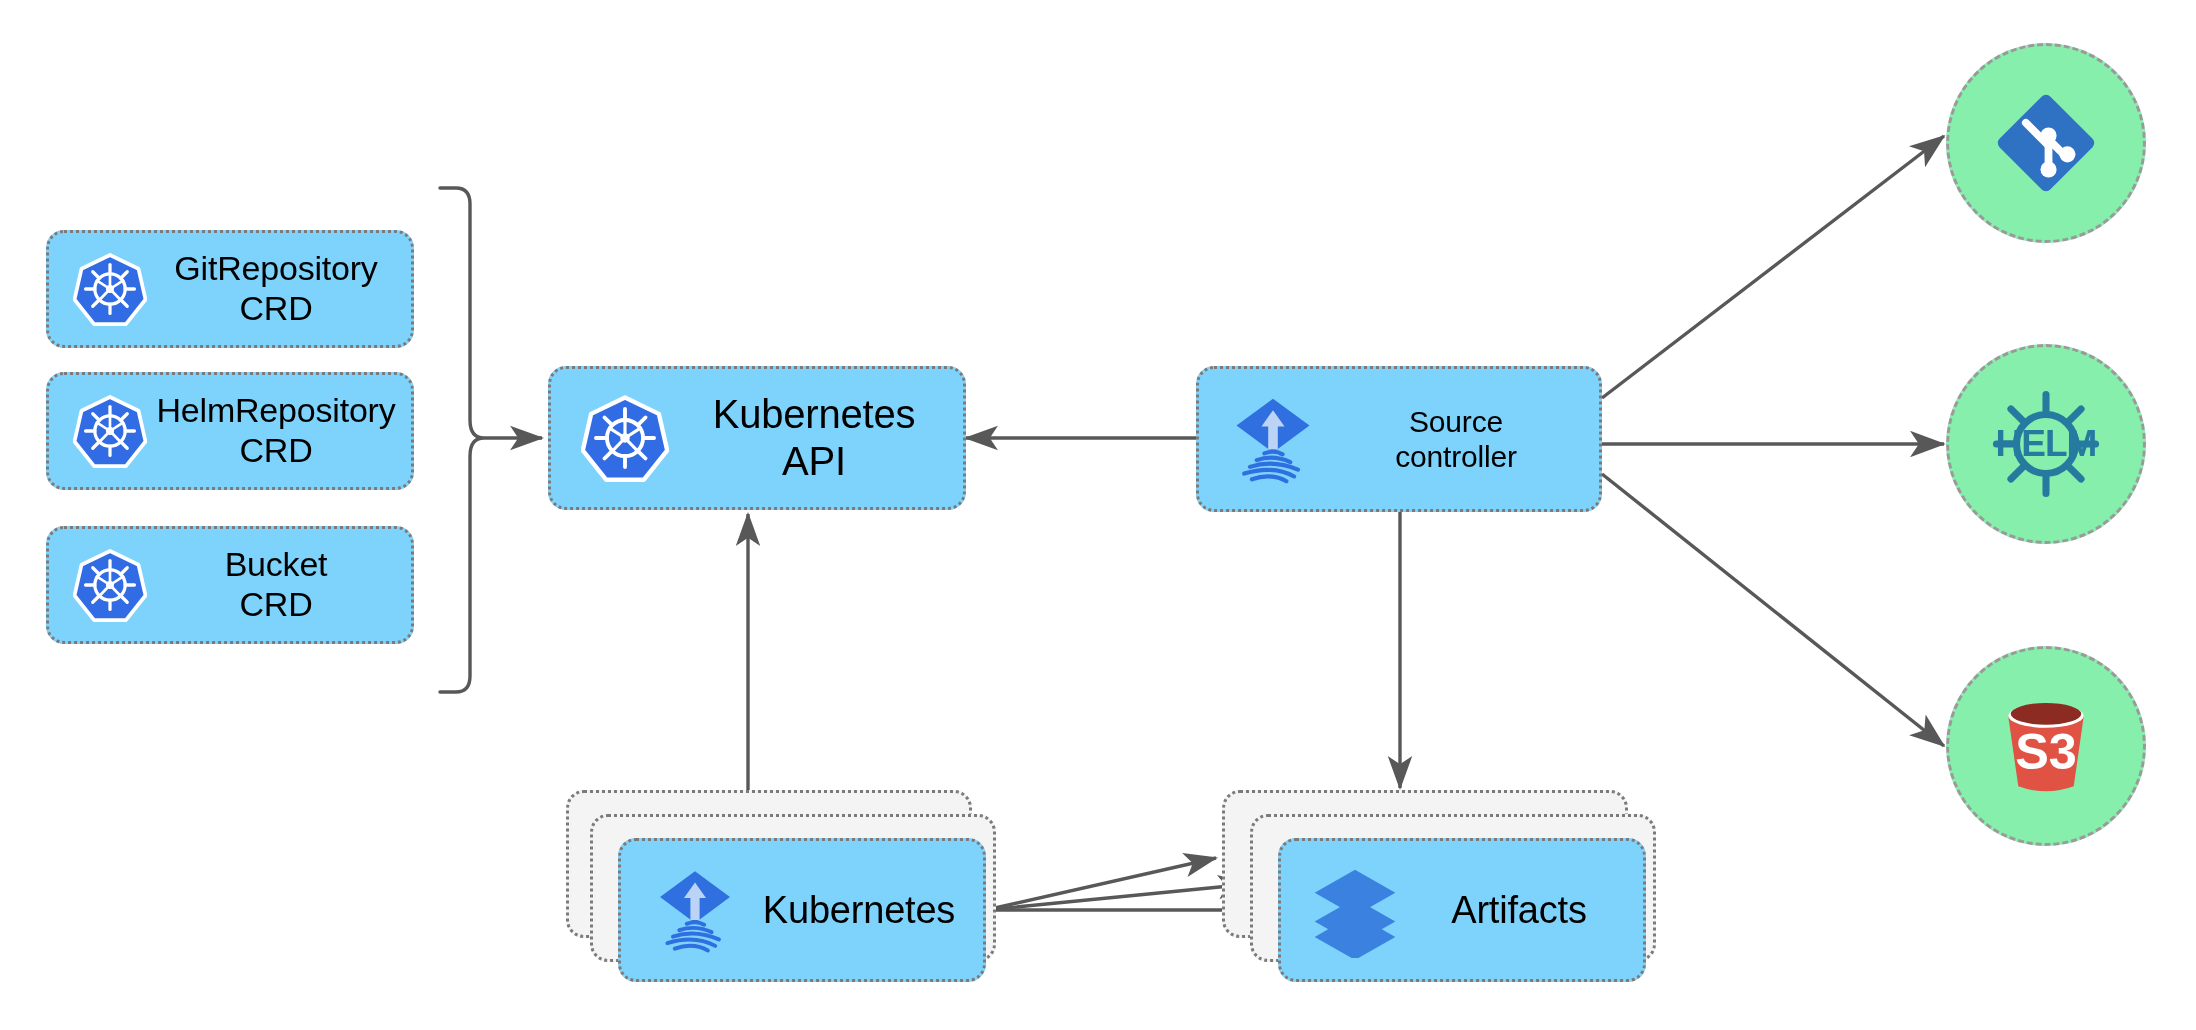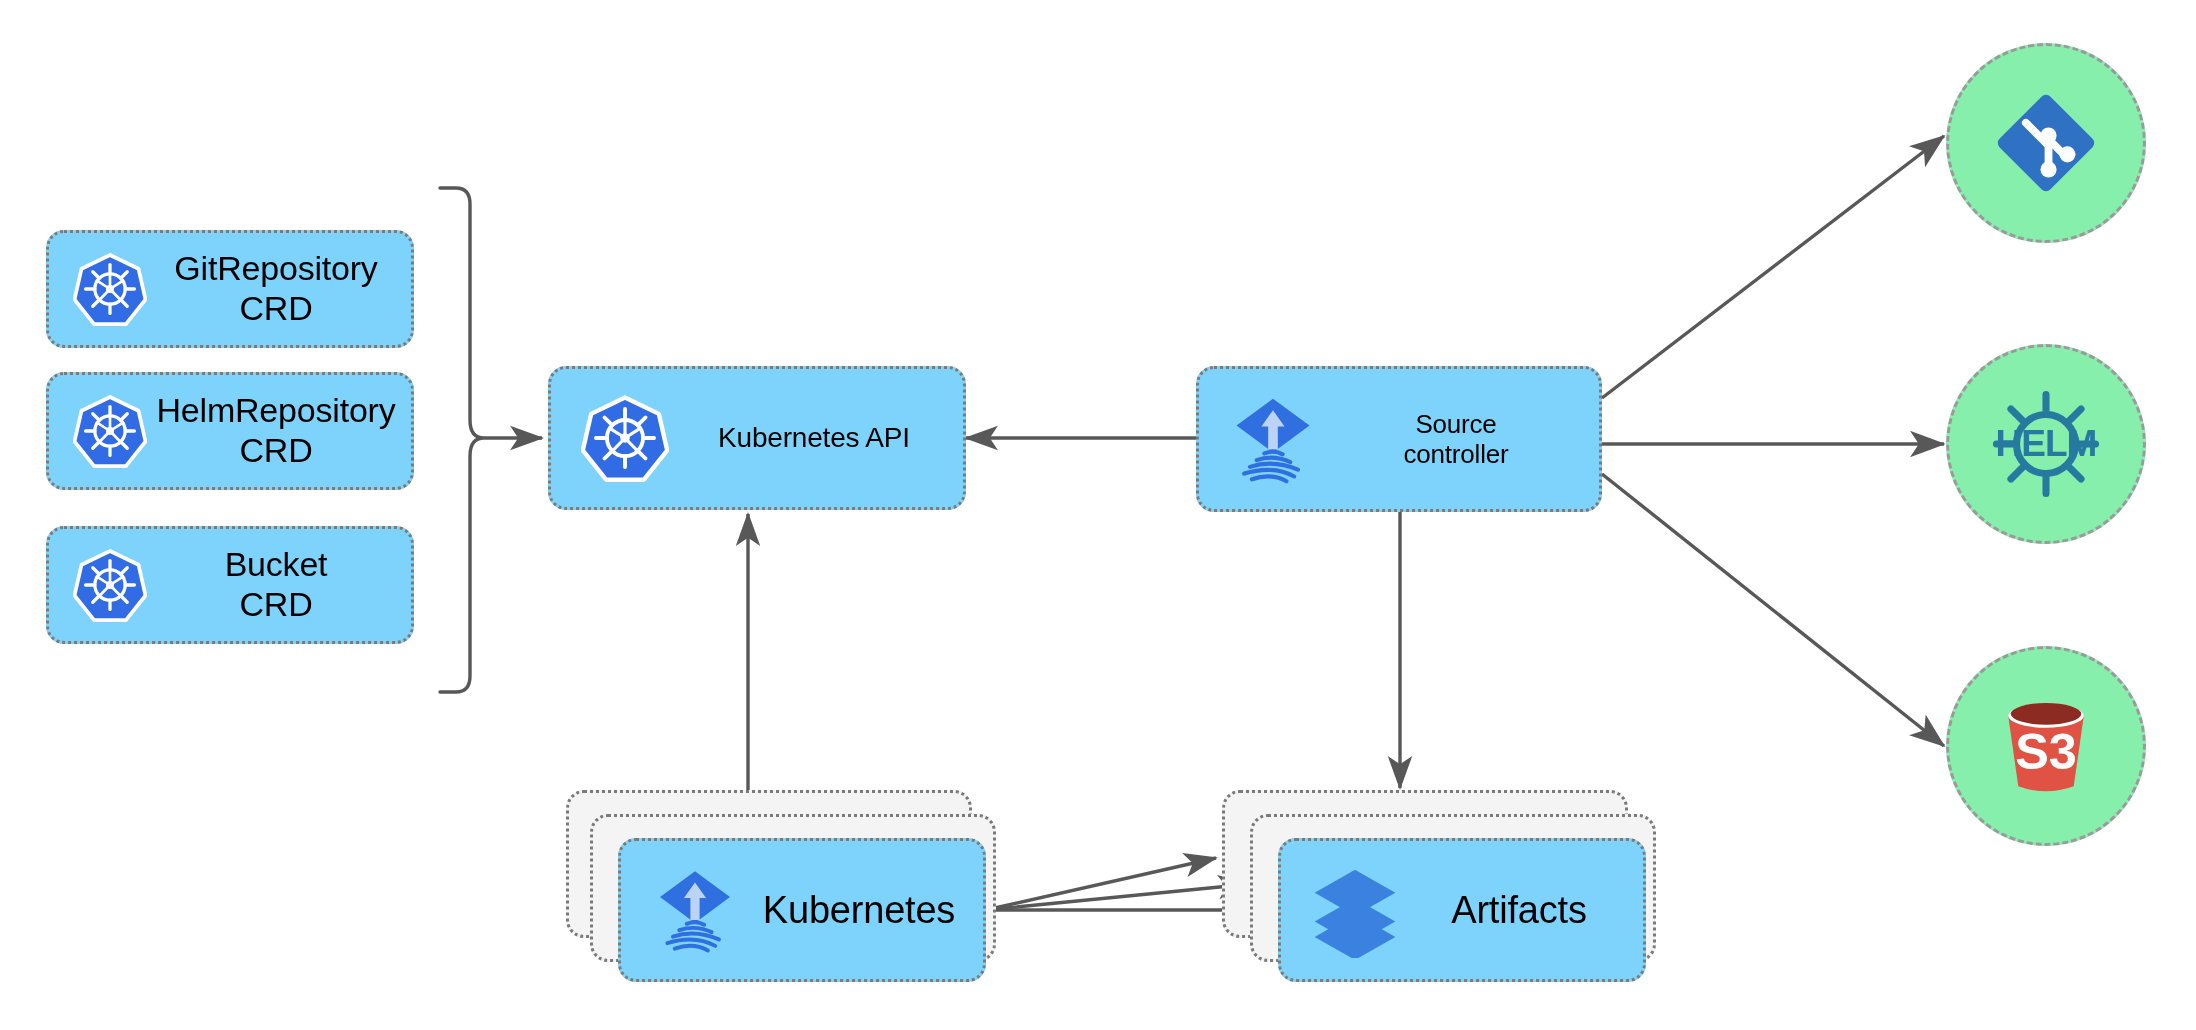--- a/index.html
+++ b/index.html
@@ -245,38 +245,38 @@
         <g fill="none" stroke="#ffffff" stroke-width="3.6" stroke-linecap="round">
           <line x1="50" y1="50" x2="50" y2="29.5"></line>
           <line x1="50" y1="50" x2="67.5" y2="38.8"></line>
           <line x1="50" y1="50" x2="65" y2="65.5"></line>
           <line x1="50" y1="50" x2="35" y2="65.5"></line>
           <line x1="50" y1="50" x2="32.5" y2="38.8"></line>
         </g>
         <circle cx="50" cy="50" r="5.4" fill="#ffffff"></circle>
       </svg>
     </div>
-    <div class="card-label" style="font-size:28px;">Kubernetes API</div>
+    <div class="card-label" style="font-size:40px;">Kubernetes API</div>
   </div>
 
   <div class="card midbox" style="left:1196px; top:366px; width:406px; height:146px;">
     <div class="card-icon">
       <svg width="96" height="96" viewBox="0 0 100 100">
         <polygon points="50,8 88,36 50,64 12,36" fill="#2F6FE0"></polygon>
         <path d="M50,20 L62,37 L55,37 L55,61 L45,61 L45,37 L38,37 Z" fill="#BBD4F5"></path>
         <g stroke="#2F6FE0" stroke-width="4.3" stroke-linecap="round" fill="none">
           <path d="M41,65 Q51,61 60,66"></path>
           <path d="M33,72 Q50,66 68,74"></path>
           <path d="M26,79 Q50,71 76,82"></path>
           <path d="M20,86 Q50,77 72,89"></path>
           <path d="M28,92 Q48,85 64,94"></path>
         </g>
       </svg>
     </div>
-    <div class="card-label" style="font-size:26px;">Source
+    <div class="card-label" style="font-size:30px;">Source
 controller</div>
   </div>
 
   <div class="stack-card" style="left:566px; top:790px; width:406px; height:148px;"></div>
   <div class="stack-card" style="left:590px; top:814px; width:406px; height:148px;"></div>
   <div class="card midbox" style="left:618px; top:838px; width:368px; height:144px;">
     <div class="card-icon">
       <svg width="92" height="92" viewBox="0 0 100 100">
         <polygon points="50,8 88,36 50,64 12,36" fill="#2F6FE0"></polygon>
         <path d="M50,20 L62,37 L55,37 L55,61 L45,61 L45,37 L38,37 Z" fill="#BBD4F5"></path>

